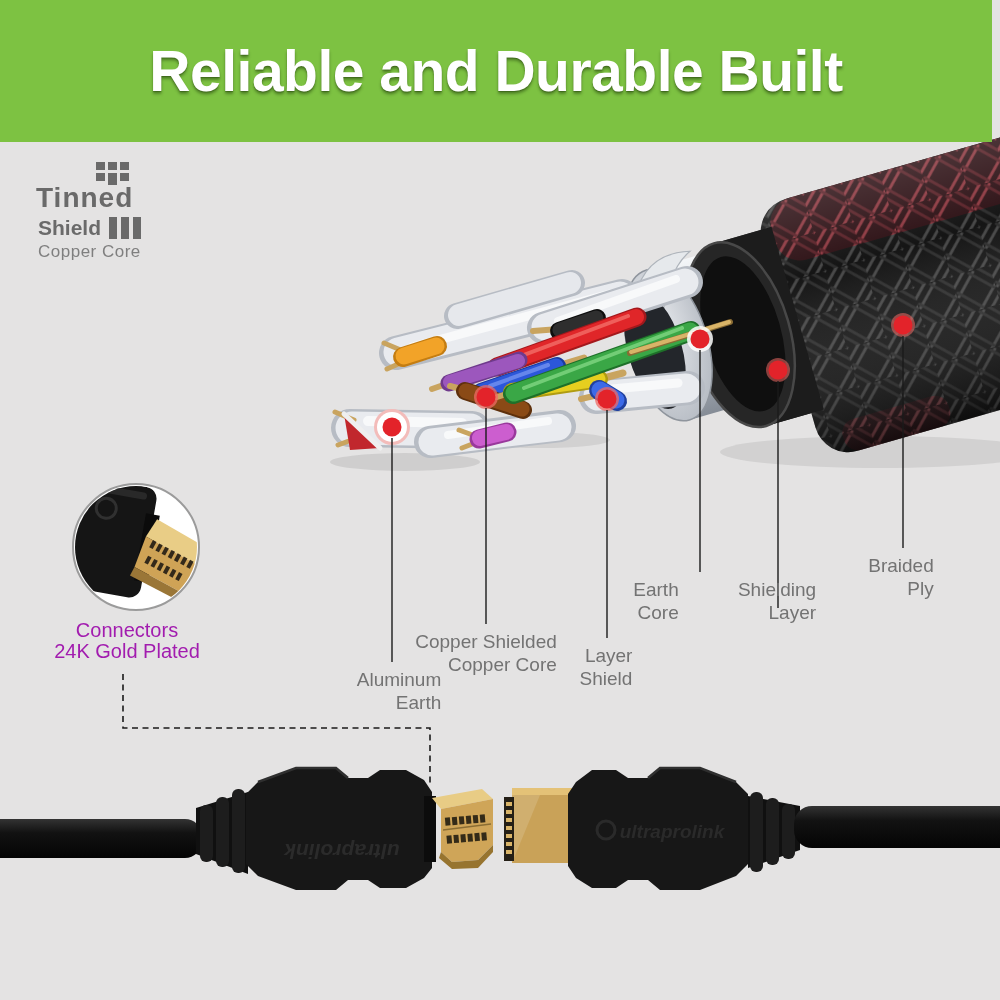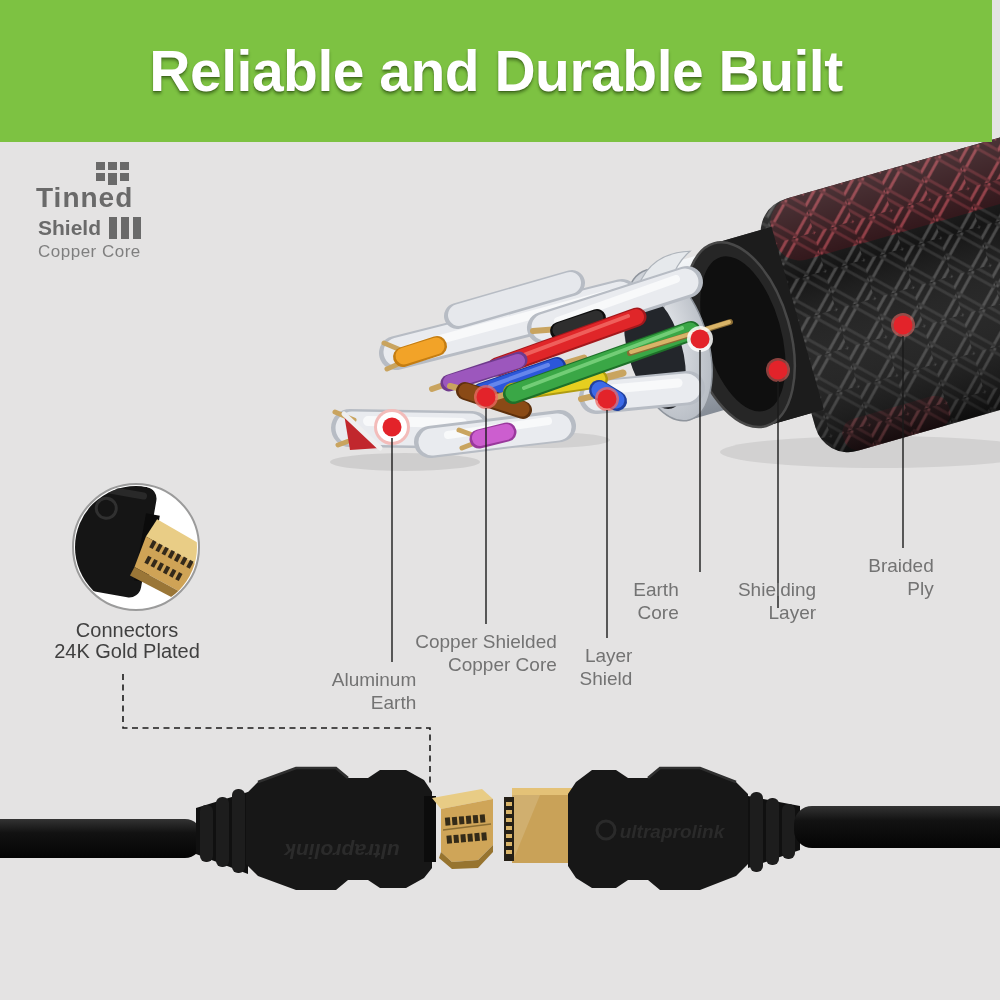--- a/index.html
+++ b/index.html
@@ -32,21 +32,21 @@
   #logo .tagline{position:absolute;left:2px;top:82px;font-size:17px;color:#7f7f7f;letter-spacing:.5px;}
   
   .callout{
     position:absolute;transform:translateX(-50%);text-align:right;
     font-size:19px;line-height:23px;color:#737373;white-space:nowrap;
   }
   .callout span{display:block;}
   
   #connector-caption{
     position:absolute;left:127px;top:620px;transform:translateX(-50%);
-    text-align:center;font-size:20px;line-height:21px;color:#404040;white-space:nowrap;
+    text-align:center;font-size:20px;line-height:21px;color:#a21caf;white-space:nowrap;
   }
   #connector-caption span{display:block;}
   svg{position:absolute;left:0;top:0;}
 </style>
 </head>
 <body>
 <div id="canvas">
 
 <svg width="1000" height="1000" viewBox="0 0 1000 1000">
   <defs>
@@ -395,21 +395,21 @@
     <span class="subtitle">Shield</span>
     <span class="bars">
       <span class="bar"></span>
           <span class="bar"></span>
           <span class="bar"></span>
     </span>
   </div>
   <div class="tagline">Copper Core</div>
 </div>
 
-<div class="callout" style="left:374px;top:668px">
+<div class="callout" style="left:399px;top:668px">
   <span>Aluminum</span>
   <span>Earth</span>
 </div>
 <div class="callout" style="left:486px;top:630px">
   <span>Copper Shielded</span>
   <span>Copper Core</span>
 </div>
 <div class="callout" style="left:606px;top:644px">
   <span>Layer</span>
   <span>Shield</span>

